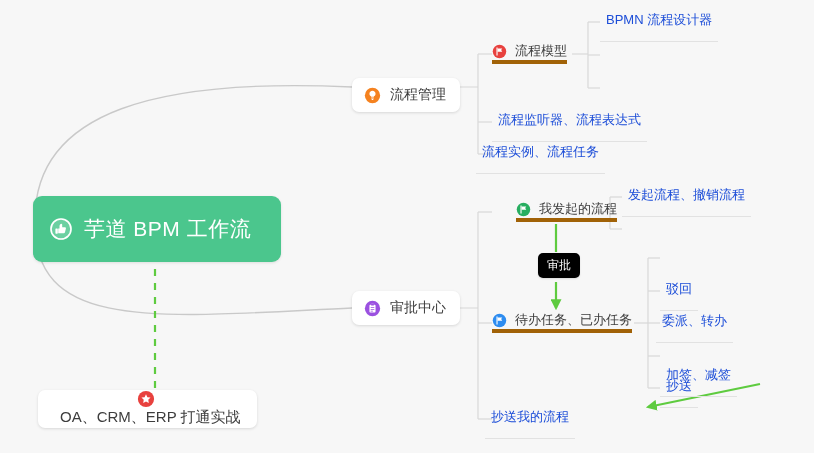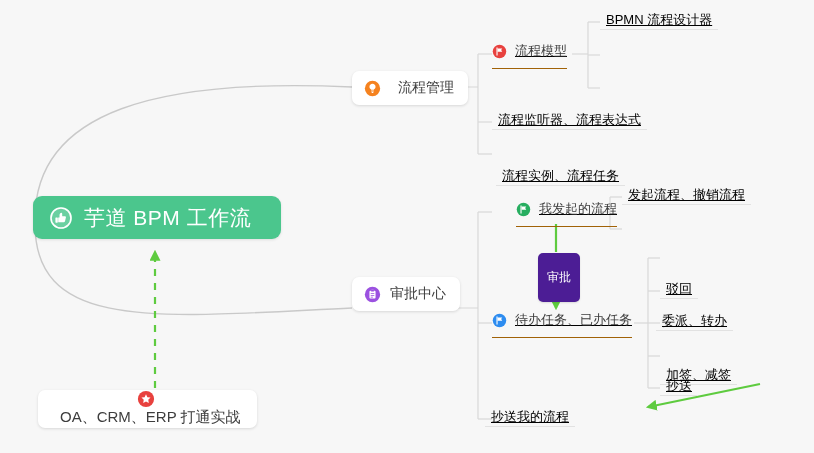--- a/index.html
+++ b/index.html
@@ -27,21 +27,21 @@
     height: 453px;
     pointer-events: none;
   }
 
   
   .root-node {
     position: absolute;
     left: 33px;
     top: 196px;
     width: 248px;
-    height: 43px;
+    height: 66px;
     background: #4BC68D;
     border-radius: 9px;
     box-shadow: 0 1px 3px rgba(0,0,0,0.10);
     display: flex;
     align-items: center;
     padding-left: 16px;
     box-sizing: border-box;
   }
   .root-label {
     color: #ffffff;
@@ -62,60 +62,58 @@
     padding: 0 14px 0 12px;
     height: 34px;
     box-sizing: border-box;
     white-space: nowrap;
   }
   .branch-label {
     font-size: 14px;
     color: #3d3d3d;
     margin-left: 9px;
   }
-  #node-process-mgmt { left: 352px; top: 71px; gap: 8px; }
-  #node-approval-center { left: 352px; top: 277px; }
+  #node-process-mgmt { left: 352px; top: 78px; }
+  #node-approval-center { left: 352px; top: 291px; }
   #node-integration { left: 38px; top: 390px; padding: 0 16px 0 13px; height: 38px; flex-direction: column; }
   #node-integration .branch-label { font-size: 15px; }
 
   
   .sub-node {
     position: absolute;
     display: flex;
     align-items: center;
     white-space: nowrap;
-    border-bottom: 1px solid #a16207;
-    padding-bottom: 8px;
-    text-decoration: underline;
+    border-bottom: 4px solid #a16207;
+    padding-bottom: 0;
   }
   .sub-label {
     font-size: 13px;
     color: #3d3d3d;
     margin-left: 8px;
   }
 
   
   .leaf-node {
     position: absolute;
     white-space: nowrap;
     font-size: 13px;
-    color: #000000;
+    color: #1d4ed8;
     border-bottom: 1px solid #e2e2e2;
-    padding: 0 6px 0 6px;
-    text-decoration: underline;
+    padding: 0 6px 12px 6px;
   }
 
   
   .badge-node {
     position: absolute;
-    background: #4c1d95;
+    background: #000000;
     border-radius: 5px;
     color: #ffffff;
     font-size: 12px;
-    padding: 16px 9px;
+    padding: 4px 9px;
     white-space: nowrap;
     box-shadow: 0 1px 2px rgba(0,0,0,0.12);
   }
 
   
   .icon {
     display: inline-flex;
     align-items: center;
     justify-content: center;
     flex: none;
@@ -211,21 +209,21 @@
         <circle cx="10" cy="10" r="9" fill="#E8413E"></circle>
         <path d="M6.7 5.2v9.6" stroke="#ffffff" stroke-width="1.5" stroke-linecap="round"></path>
         <path d="M7.4 5.9h6.3l-1.5 2.2 1.5 2.2H7.4z" fill="#ffffff"></path>
       </svg>
     </span>
     <span class="sub-label">流程模型</span>
   </div>
 
   <div class="leaf-node" style="left:492px; top:111px;">流程监听器、流程表达式</div>
 
-  <div class="leaf-node" style="left:496px; top:143px;margin-top:24px;">流程实例、流程任务</div>
+  <div class="leaf-node" style="left:476px; top:143px;">流程实例、流程任务</div>
 
   <div class="leaf-node" style="left:600px; top:11px;">BPMN 流程设计器</div>
 
 
 
   <div class="branch-node" id="node-approval-center">
     <span class="icon">
       <svg width="17" height="17" viewBox="0 0 20 20">
         <circle cx="10" cy="10" r="9" fill="#9B51E0"></circle>
         <rect x="6.4" y="5.6" width="7.2" height="9" rx="1.1" fill="#ffffff"></rect>

